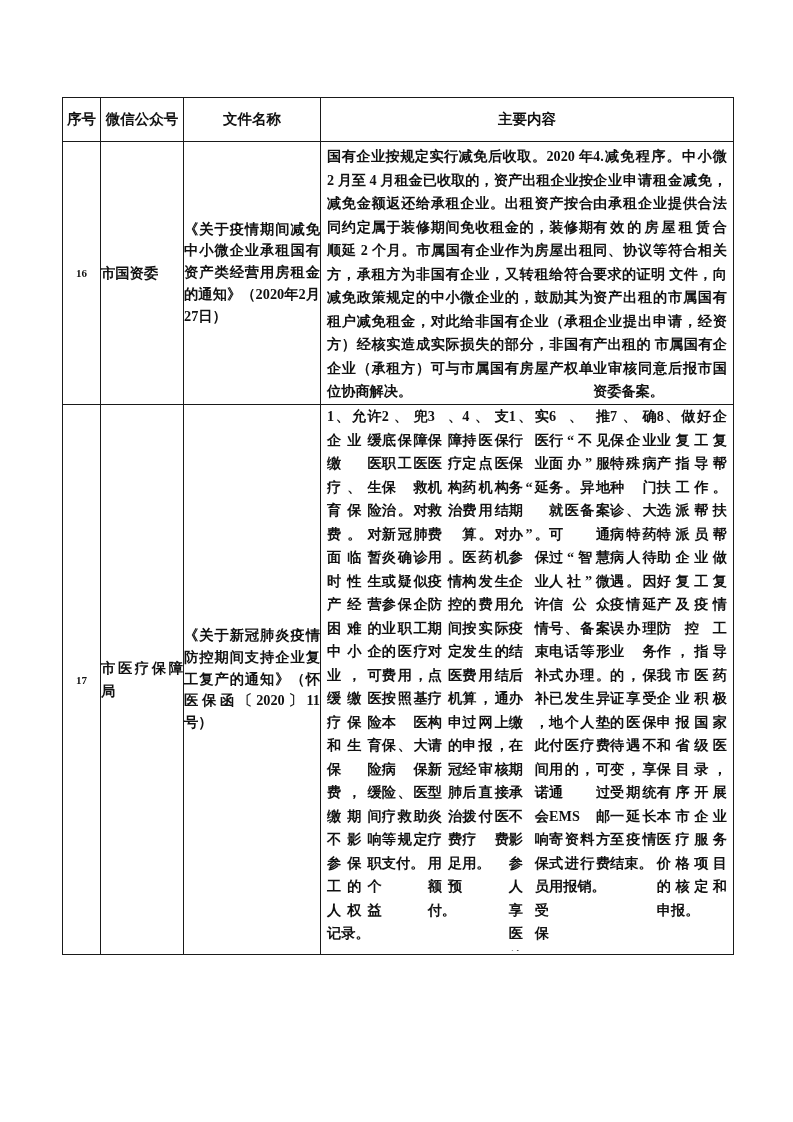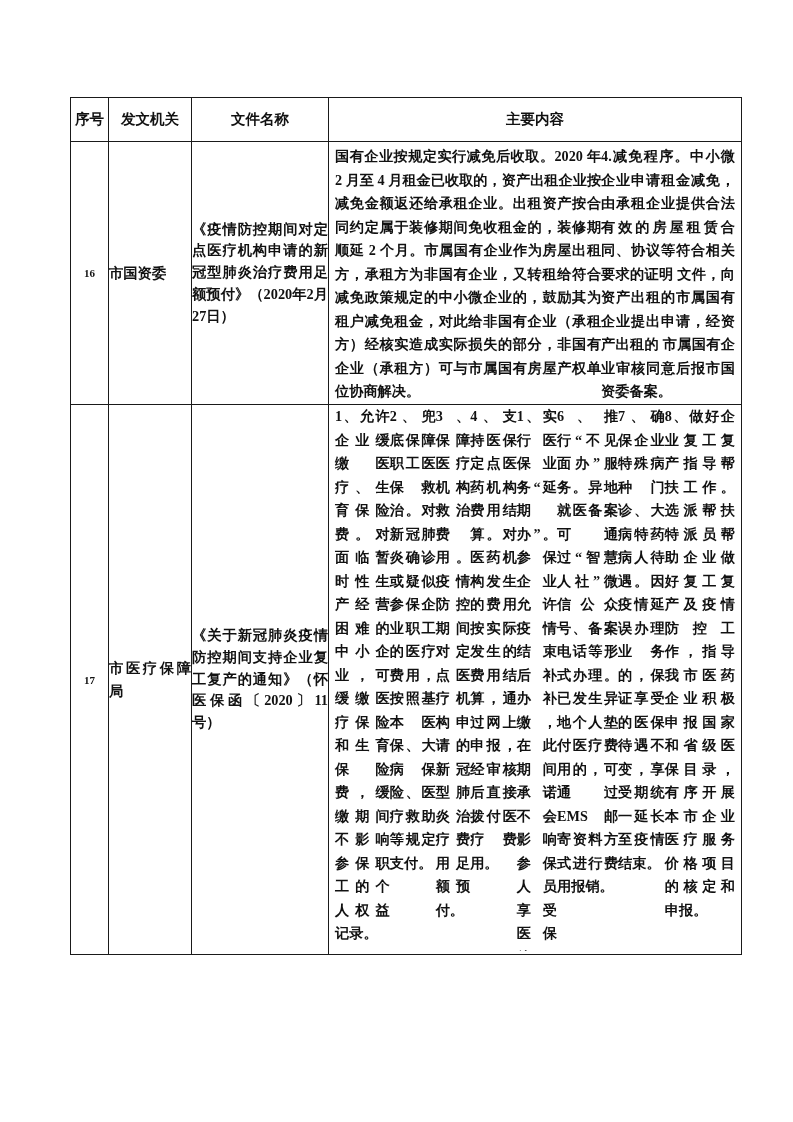--- a/index.html
+++ b/index.html
@@ -16,21 +16,20 @@
     color: #111111;
     overflow: hidden;
   }
   table.policy-table {
     position: absolute;
     left: 62px;
     top: 97px;
     width: 671px;
     border-collapse: collapse;
     table-layout: fixed;
-    margin-left: 8px;
   }
   table.policy-table th,
   table.policy-table td {
     border: 1.6px solid #1a1a1a;
     font-weight: bold;
     color: #111111;
     box-sizing: border-box;
     padding: 0;
   }
   tr.header-row { height: 44px; }
@@ -108,30 +107,30 @@
   <table class="policy-table">
     <colgroup>
       <col style="width:38px">
       <col style="width:83px">
       <col style="width:137px">
       <col style="width:413px">
     </colgroup>
     <thead>
       <tr class="header-row">
         <th class="h-cell h-index">序号</th>
-        <th class="h-cell">发文机关</th>
+        <th class="h-cell">微信公众号</th>
         <th class="h-cell">文件名称</th>
         <th class="h-cell">主要内容</th>
       </tr>
     </thead>
     <tbody>
       <tr class="row-16">
         <td class="c-index">16</td>
         <td class="c-agency">市国资委</td>
-        <td class="c-doc">《疫情防控期间对定点医疗机构申请的新冠型肺炎治疗费用足额预付》（2020年2月27日）</td>
+        <td class="c-doc">《关于疫情期间减免中小微企业承租国有资产类经营用房租金的通知》（2020年2月27日）</td>
         <td class="c-content">
           <div class="cell-inner inner-16">
             <p>国有企业按规定实行减免后收取。2020 年 2 月至 4 月租金已收取的，资产出租企业按减免金额返还给承租企业。出租资产按合同约定属于装修期间免收租金的，装修期顺延 2 个月。市属国有企业作为房屋出租方，承租方为非国有企业，又转租给符合减免政策规定的中小微企业的，鼓励其为租户减免租金，对此给非国有企业（承租方）经核实造成实际损失的部分，非国有企业（承租方）可与市属国有房屋产权单位协商解决。</p>
             <p>4.减免程序。中小微企业申请租金减免，由承租企业提供合法有效的房屋租赁合同、协议等符合相关要求的证明 文件，向资产出租的市属国有企业提出申请，经资产出租的 市属国有企业审核同意后报市国资委备案。</p>
           </div>
         </td>
       </tr>
       <tr class="row-17">
         <td class="c-index">17</td>
         <td class="c-agency">市医疗保障局</td>

